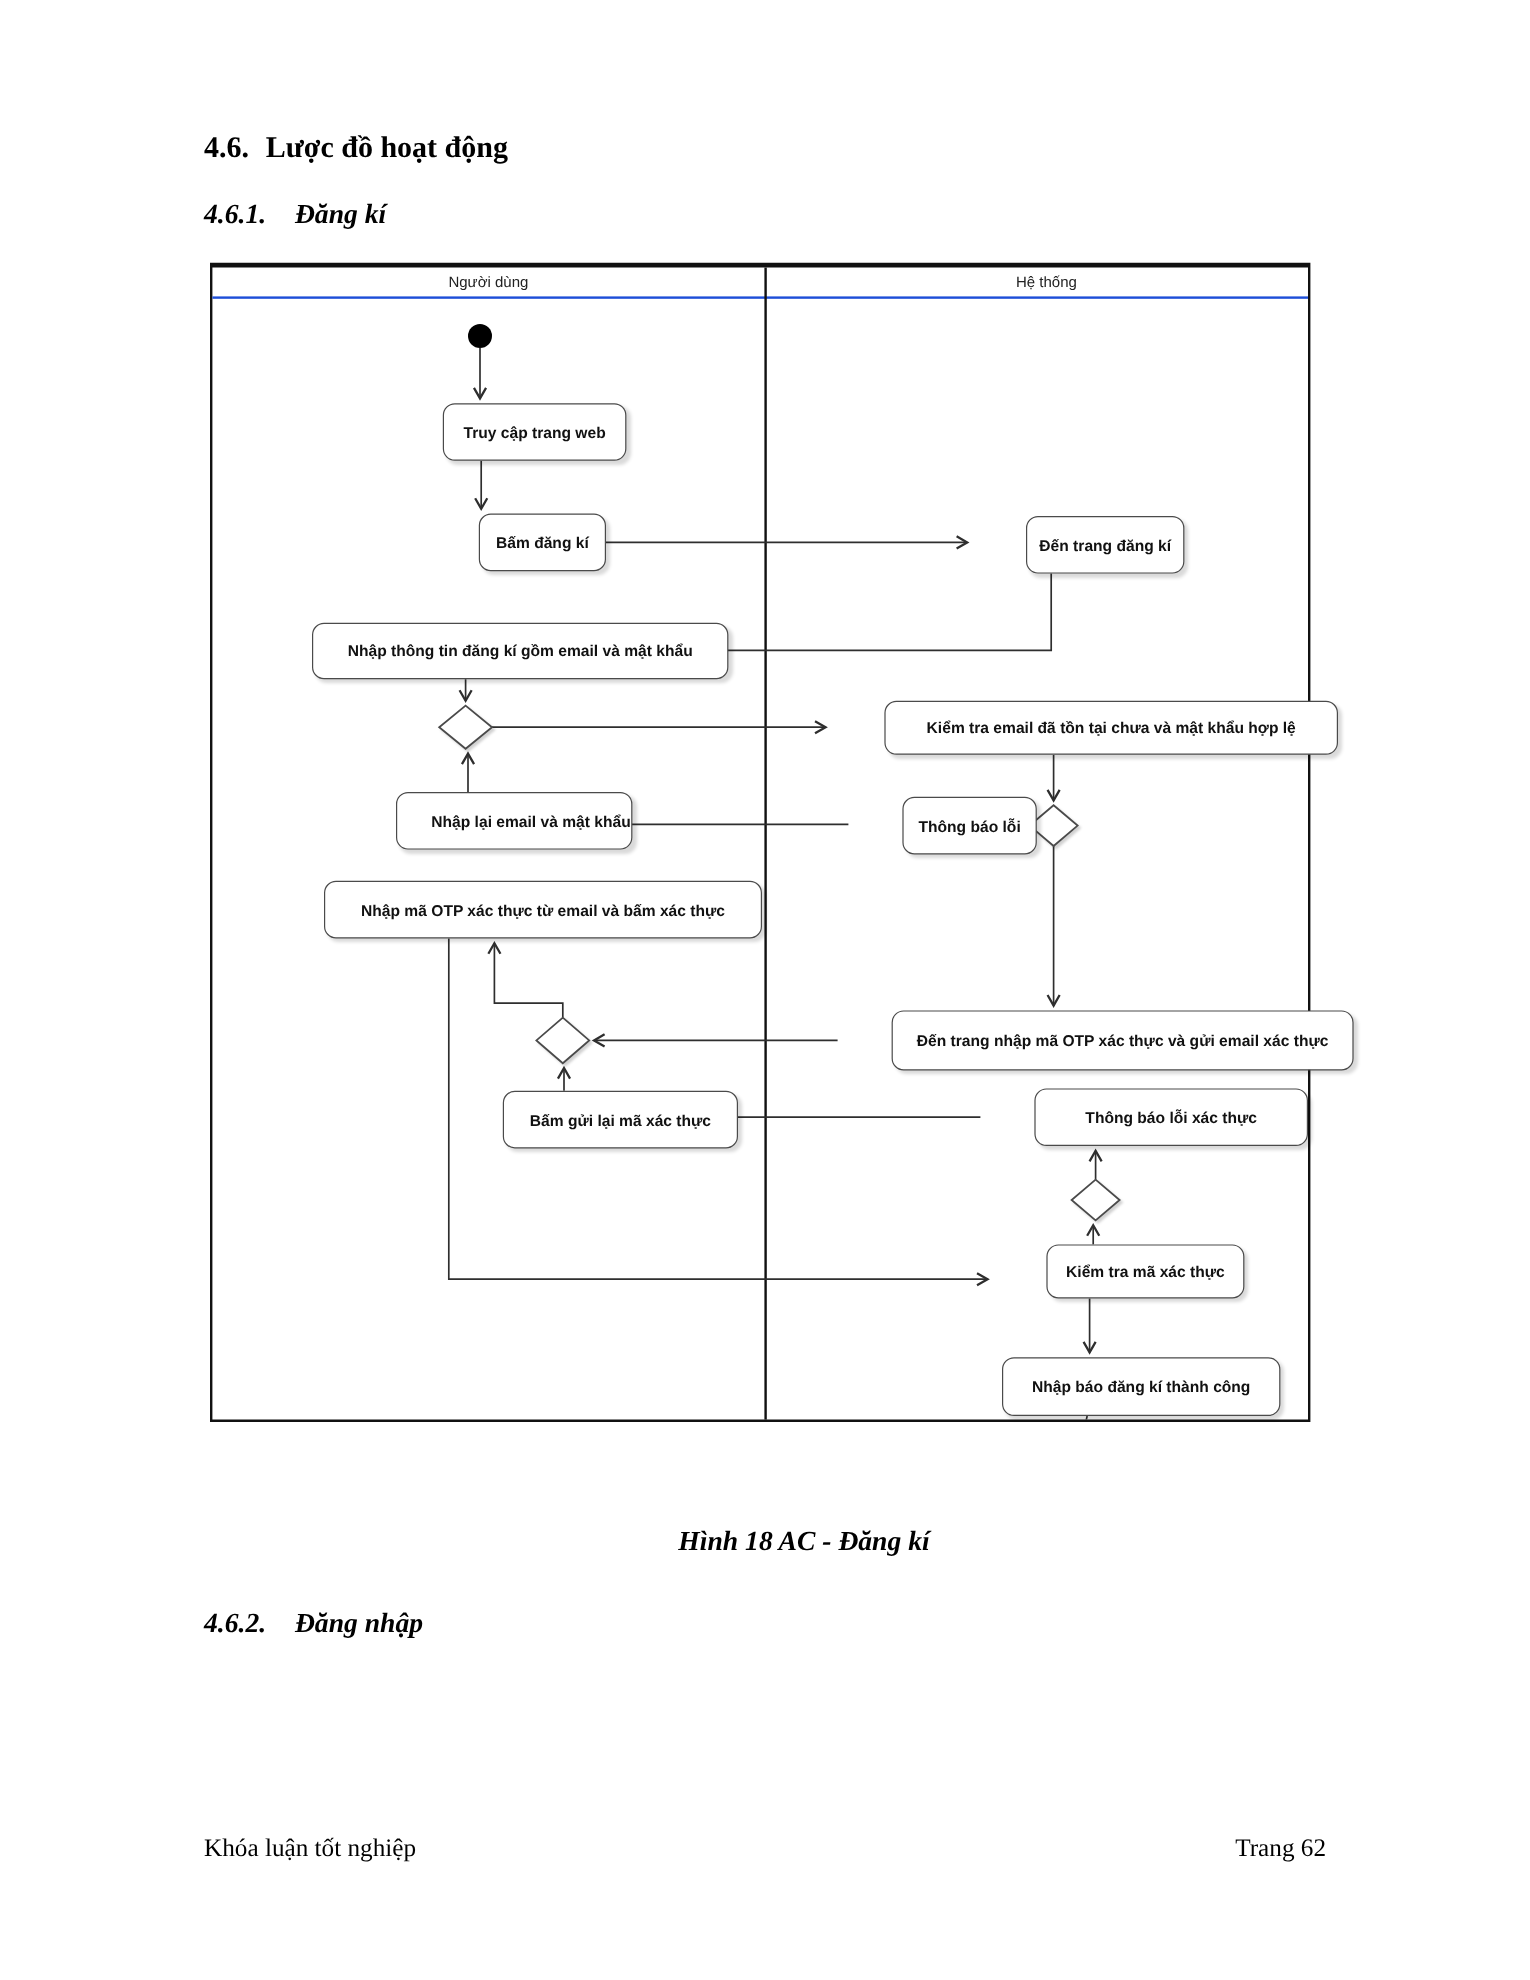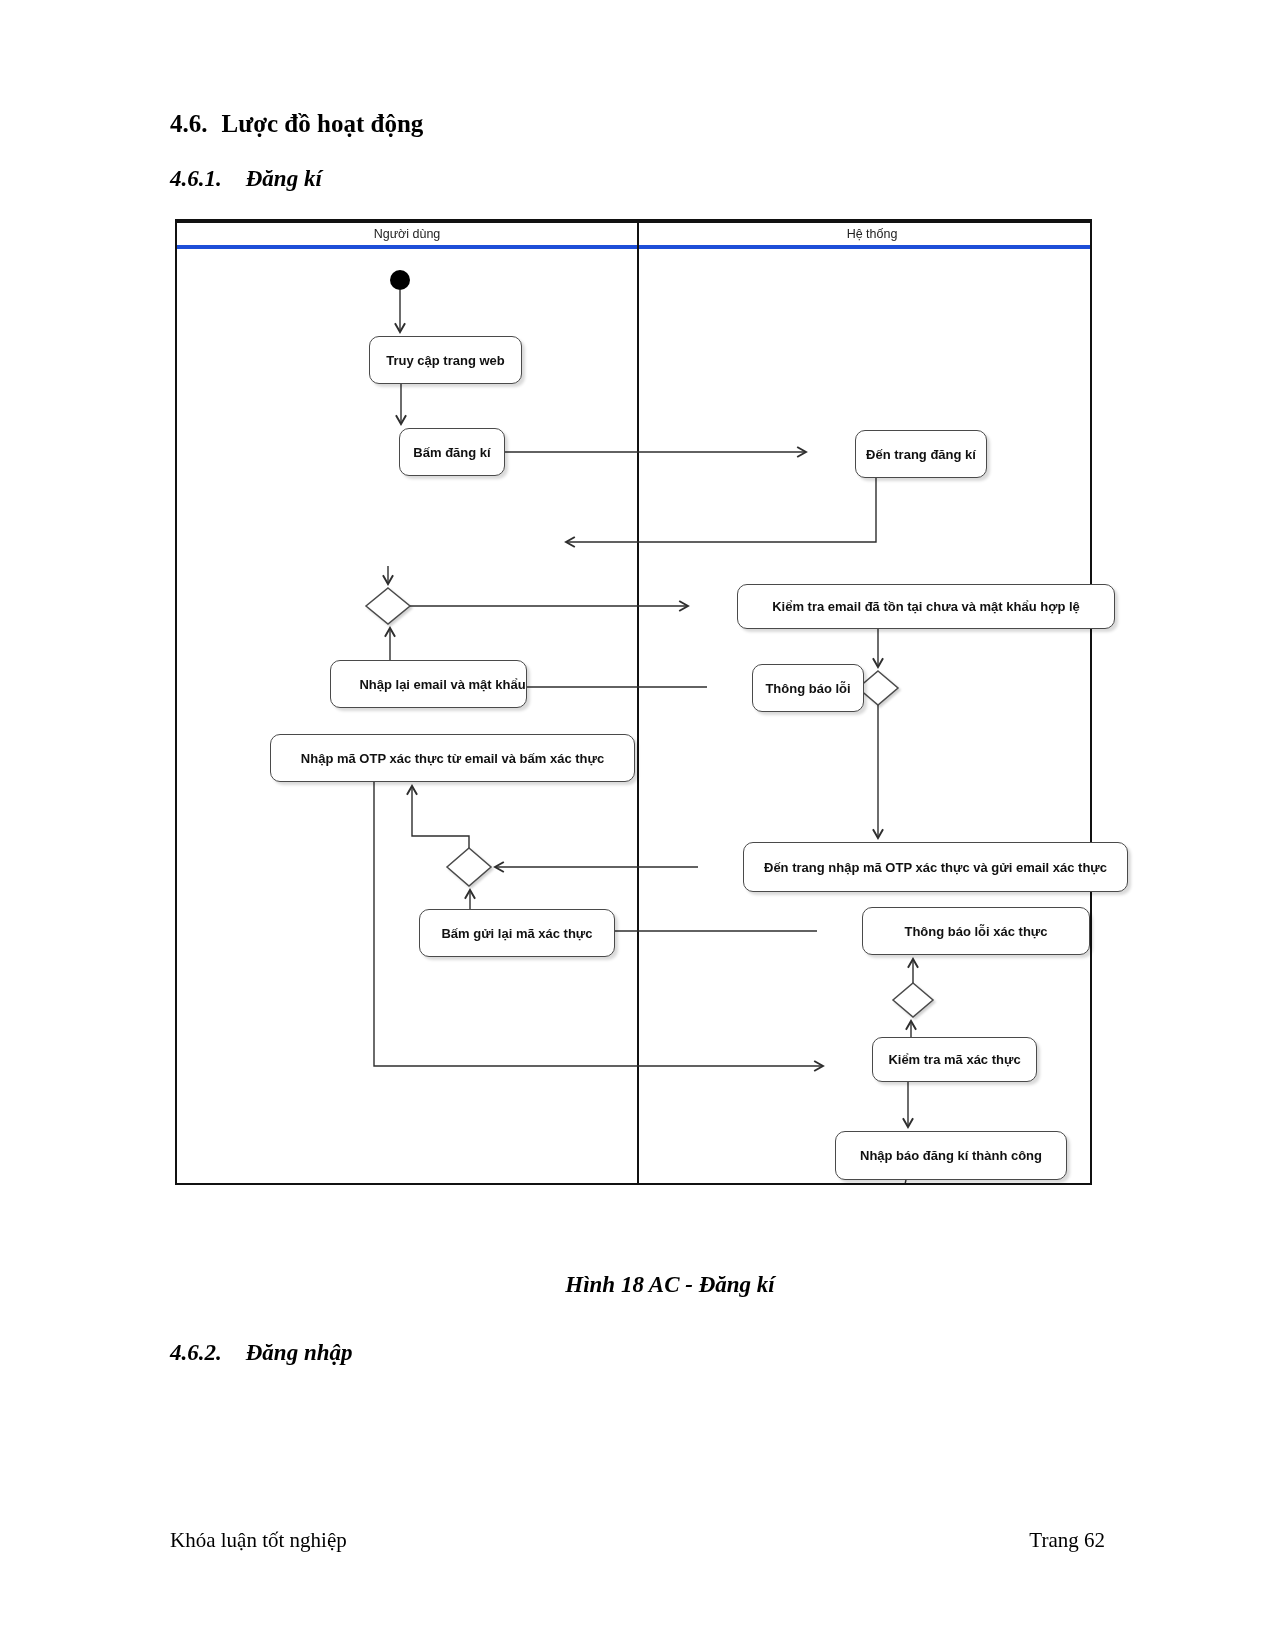--- a/index.html
+++ b/index.html
@@ -14,21 +14,21 @@
   .caption{position:absolute;left:170px;top:1272px;width:1000px;text-align:center;
            font-size:23px;font-weight:bold;font-style:italic;}
   .footer{position:absolute;left:170px;top:1528px;width:935px;display:flex;
           justify-content:space-between;font-size:21px;}
 
   
   .diagram{position:absolute;left:175px;top:219px;width:913px;height:960px;
            border:2px solid #111;border-top-width:4px;background:#fff;
            font-family:"Liberation Sans", sans-serif;}
   .lane-header{position:absolute;left:0;top:0;width:100%;height:26px;display:flex;
-               border-bottom:4px solid #1d4ed8;box-sizing:border-box;}
+               border-bottom:2px solid #1d4ed8;box-sizing:border-box;}
   .lane-cell{display:flex;align-items:center;justify-content:center;
              font-size:12.5px;color:#222;}
   .lane-cell.first{flex:0 0 460px;}
   .lane-cell.second{flex:1;padding-left:17px;}
   .lane-divider{position:absolute;left:460px;top:0;width:2px;height:100%;background:#111;}
 
   .edge-layer{position:absolute;left:0;top:0;}
   .edge{fill:none;stroke:#2e2e2e;stroke-width:1.4;}
   .shape{fill:#ffffff;stroke:#4a4a4a;stroke-width:1.5;
          filter:drop-shadow(2px 2px 1px rgba(0,0,0,0.18));}
@@ -101,20 +101,23 @@
     <div class="nodes" id="diagram-nodes">
         <div class="node" style="left: 147px; top: 113px; width: 153px; height: 48px;">
           <span>Truy cập trang web</span>
         </div>
         <div class="node" style="left: 177px; top: 205px; width: 106px; height: 48px; align-items: center;">
           <span>Bấm đăng kí</span>
         </div>
         <div class="node" style="left: 633px; top: 207px; width: 132px; height: 48px;">
           <span>Đến trang đăng kí</span>
         </div>
+        <div class="node" style="left: 38px; top: 296px; width: 347px; height: 47px;">
+          <span>Nhập thông tin đăng kí gồm email và mật khẩu</span>
+        </div>
         <div class="node" style="left: 515px; top: 361px; width: 378px; height: 45px;">
           <span>Kiểm tra email đã tồn tại chưa và mật khẩu hợp lệ</span>
         </div>
         <div class="node" style="left: 108px; top: 437px; width: 197px; height: 48px; padding-left: 28px;">
           <span>Nhập lại email và mật khẩu</span>
         </div>
         <div class="node" style="left: 530px; top: 441px; width: 112px; height: 48px;">
           <span>Thông báo lỗi</span>
         </div>
         <div class="node" style="left: 48px; top: 511px; width: 365px; height: 48px;">

